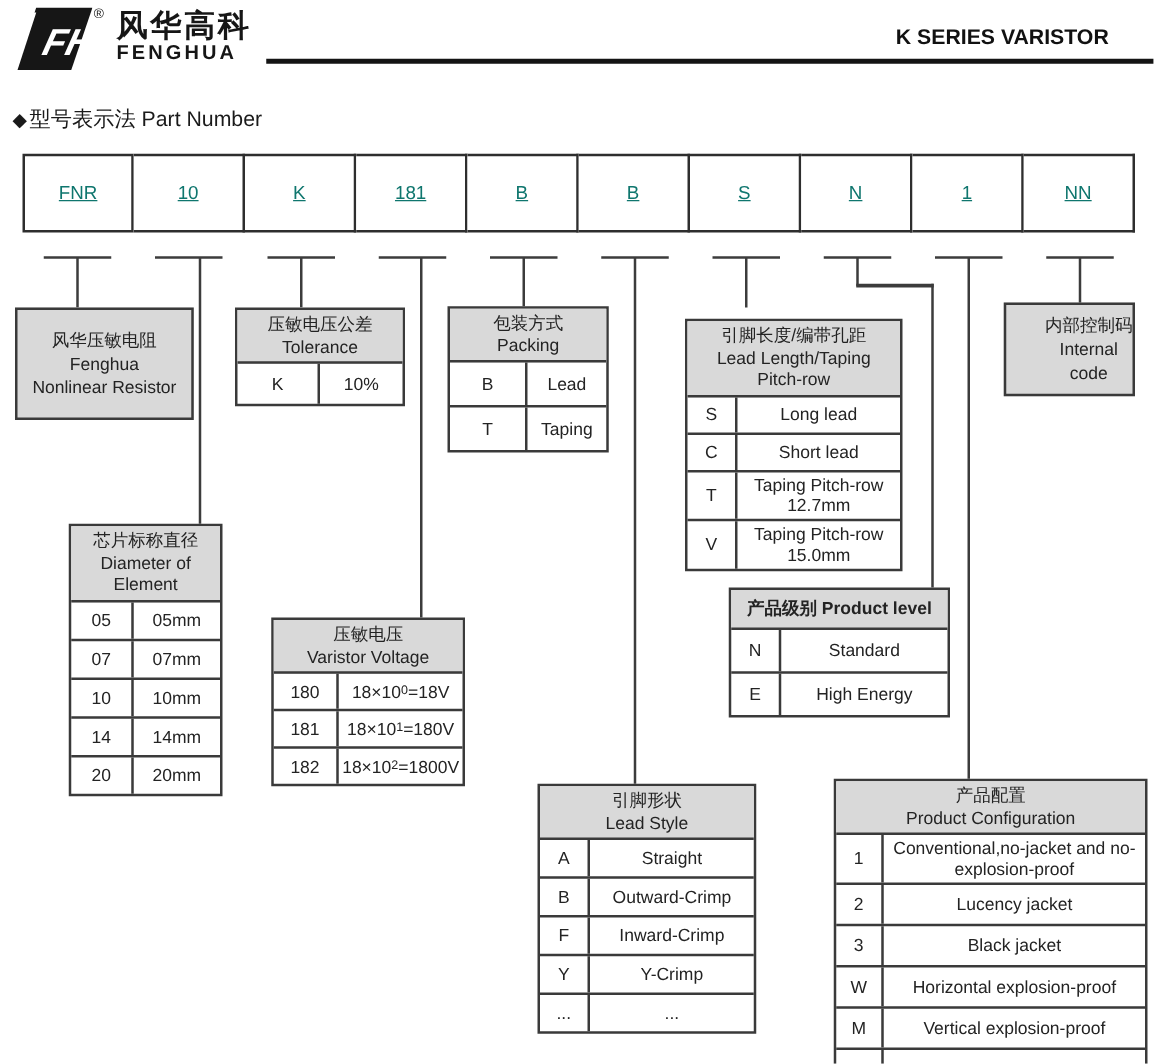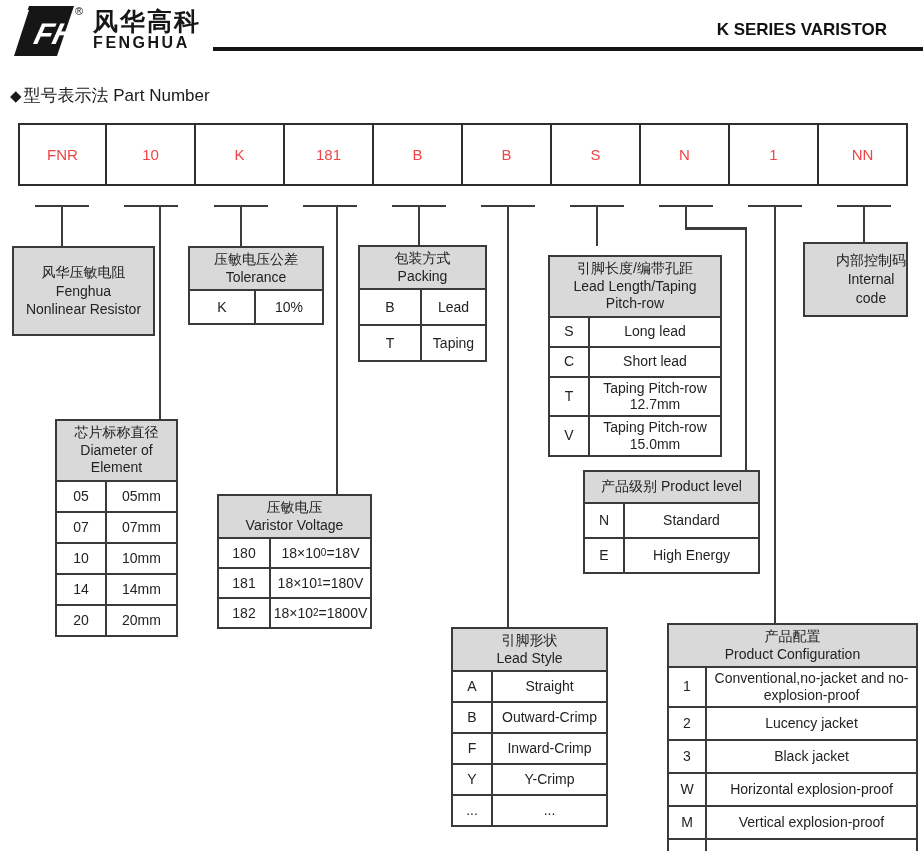--- a/index.html
+++ b/index.html
@@ -19,35 +19,35 @@
   .header-rule { position:absolute; left:213px; top:47px; width:710px; height:4px; background:#141414; }
   
   .section-title { position:absolute; left:10px; top:84px; font-size:17px; color:#1a1a1a; }
   .section-title .bullet { font-size:15px; margin-right:2px; }
   
   .pn-row { position:absolute; left:18px; top:123px; display:flex; }
   .pn-cell {
     width:89px; height:63px; box-sizing:border-box;
     border:2px solid #2e2e2e; border-left:none;
     display:flex; align-items:center; justify-content:center;
-    font-size:15px; color:#ef4444; background:#fff;
+    font-size:15px; color:#0f766e; background:#fff;text-decoration:underline;
   }
   .pn-cell:first-child { border-left:2px solid #2e2e2e; }
   
   .line { position:absolute; background:#3c3c3c; }
   
   .vtable {
     position:absolute; box-sizing:border-box;
     border:2px solid #3a3a3a; background:#fff; font-size:14px; color:#232323;
   }
   .thead {
     background:#d9d9d9; text-align:center; white-space:pre-line;
     padding:3px 2px; line-height:1.25; border-bottom:2px solid #3a3a3a;
   }
-  .thead.pad-head { padding:6px 2px; }
+  .thead.pad-head { padding:6px 2px;font-weight:bold; }
   .trow { display:flex; min-height:var(--rh,32px); }
   .trow + .trow { border-top:2px solid #3a3a3a; }
   .tcell {
     display:flex; align-items:center; justify-content:center;
     text-align:center; padding:2px; box-sizing:border-box; line-height:1.2;
   }
   .tcell.code { flex:0 0 var(--c1,45px); border-right:2px solid #3a3a3a; }
   .tcell.label { flex:1; }
   .tcell sup { font-size:10px; line-height:0; }
   .gbox {
@@ -229,21 +229,21 @@
           <div class="tcell code">N</div>
           <div class="tcell label">Standard</div>
         </div>
         <div class="trow">
           <div class="tcell code">E</div>
           <div class="tcell label">High Energy</div>
         </div>
       </div>
   </div>
 
-  <div class="vtable" style="left:451px;top:627px;width:157px;--c1:40px;--rh:29px;">
+  <div class="vtable" style="left:430px;top:627px;width:175px;--c1:40px;--rh:29px;">
     <div class="thead">引脚形状
 Lead Style</div>
     <div class="tbody">
         <div class="trow">
           <div class="tcell code">A</div>
           <div class="tcell label">Straight</div>
         </div>
         <div class="trow">
           <div class="tcell code">B</div>
           <div class="tcell label">Outward-Crimp</div>

